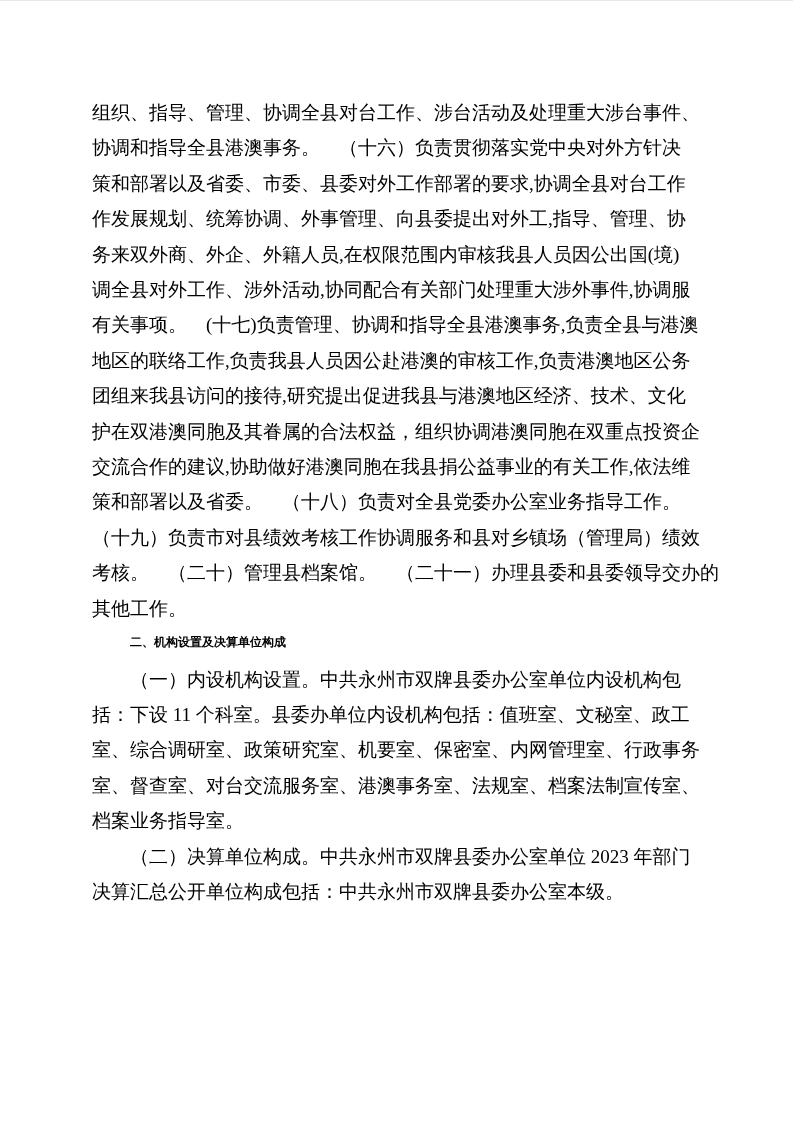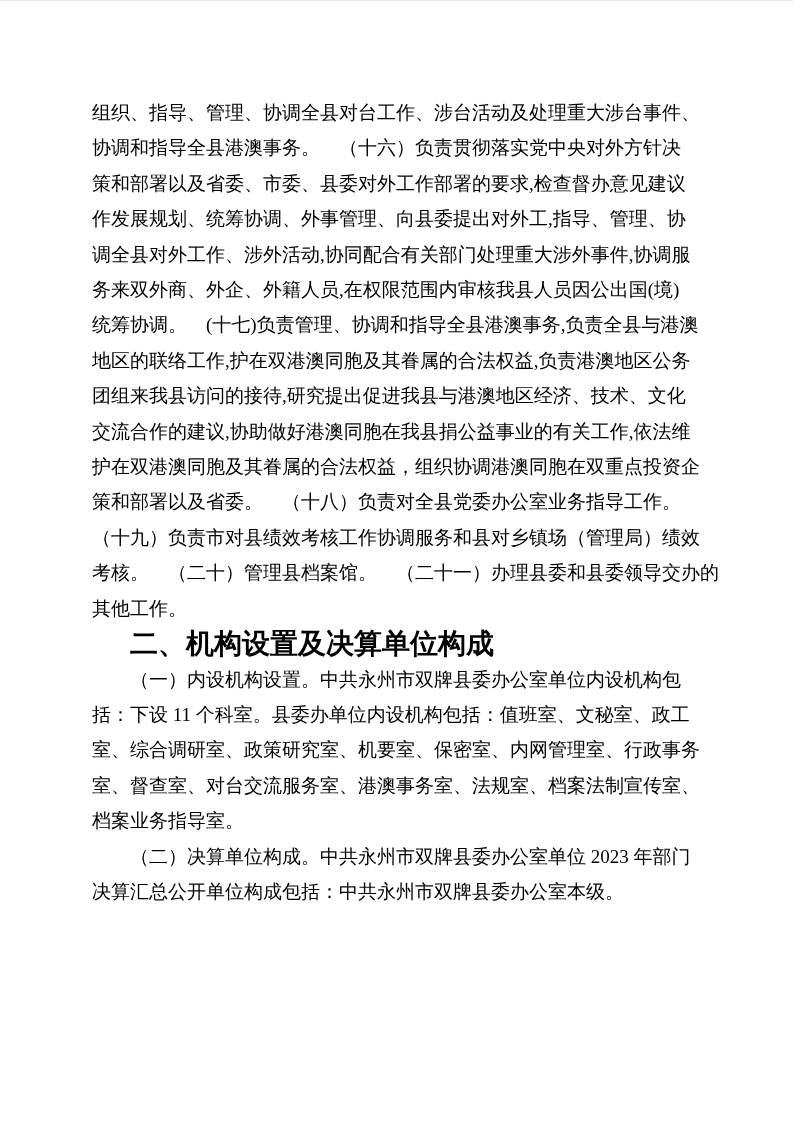--- a/index.html
+++ b/index.html
@@ -23,45 +23,45 @@
     top: 94px;
     width: 620px;
   }
   .line {
     font-size: 19px;
     line-height: 35.4px;
     white-space: pre;
     color: #000000;
   }
   .line.heading {
-    font-family: Liberation Sans, sans-serif;
+    font-family: Liberation Mono, monospace;
     font-weight: bold;
-    font-size: 28px;
+    font-size: 12px;
     padding-left: 38px;
   }
   .line.body-indent {
     text-indent: 38px;
   }
 </style>
 </head>
 <body>
 
 <div class="page">
   <div class="text-block">
       <div class="line body">组织、指导、管理、协调全县对台工作、涉台活动及处理重大涉台事件、</div>
       <div class="line body">协调和指导全县港澳事务。　（十六）负责贯彻落实党中央对外方针决</div>
-      <div class="line body">策和部署以及省委、市委、县委对外工作部署的要求,检查督办意见建议</div>
+      <div class="line body">策和部署以及省委、市委、县委对外工作部署的要求,协调全县对台工作</div>
       <div class="line body">作发展规划、统筹协调、外事管理、向县委提出对外工,指导、管理、协</div>
+      <div class="line body">务来双外商、外企、外籍人员,在权限范围内审核我县人员因公出国(境)</div>
       <div class="line body">调全县对外工作、涉外活动,协同配合有关部门处理重大涉外事件,协调服</div>
-      <div class="line body">务来双外商、外企、外籍人员,在权限范围内审核我县人员因公出国(境)</div>
-      <div class="line body">统筹协调。　(十七)负责管理、协调和指导全县港澳事务,负责全县与港澳</div>
-      <div class="line body">地区的联络工作,护在双港澳同胞及其眷属的合法权益,负责港澳地区公务</div>
+      <div class="line body">有关事项。　(十七)负责管理、协调和指导全县港澳事务,负责全县与港澳</div>
+      <div class="line body">地区的联络工作,负责我县人员因公赴港澳的审核工作,负责港澳地区公务</div>
       <div class="line body">团组来我县访问的接待,研究提出促进我县与港澳地区经济、技术、文化</div>
+      <div class="line body">护在双港澳同胞及其眷属的合法权益，组织协调港澳同胞在双重点投资企</div>
       <div class="line body">交流合作的建议,协助做好港澳同胞在我县捐公益事业的有关工作,依法维</div>
-      <div class="line body">护在双港澳同胞及其眷属的合法权益，组织协调港澳同胞在双重点投资企</div>
       <div class="line body">策和部署以及省委。　（十八）负责对全县党委办公室业务指导工作。</div>
       <div class="line body">（十九）负责市对县绩效考核工作协调服务和县对乡镇场（管理局）绩效</div>
       <div class="line body">考核。　（二十）管理县档案馆。　（二十一）办理县委和县委领导交办的</div>
       <div class="line body">其他工作。</div>
       <div class="line heading">二、机构设置及决算单位构成</div>
       <div class="line body-indent">（一）内设机构设置。中共永州市双牌县委办公室单位内设机构包</div>
       <div class="line body">括：下设 11 个科室。县委办单位内设机构包括：值班室、文秘室、政工</div>
       <div class="line body">室、综合调研室、政策研究室、机要室、保密室、内网管理室、行政事务</div>
       <div class="line body">室、督查室、对台交流服务室、港澳事务室、法规室、档案法制宣传室、</div>
       <div class="line body">档案业务指导室。</div>

